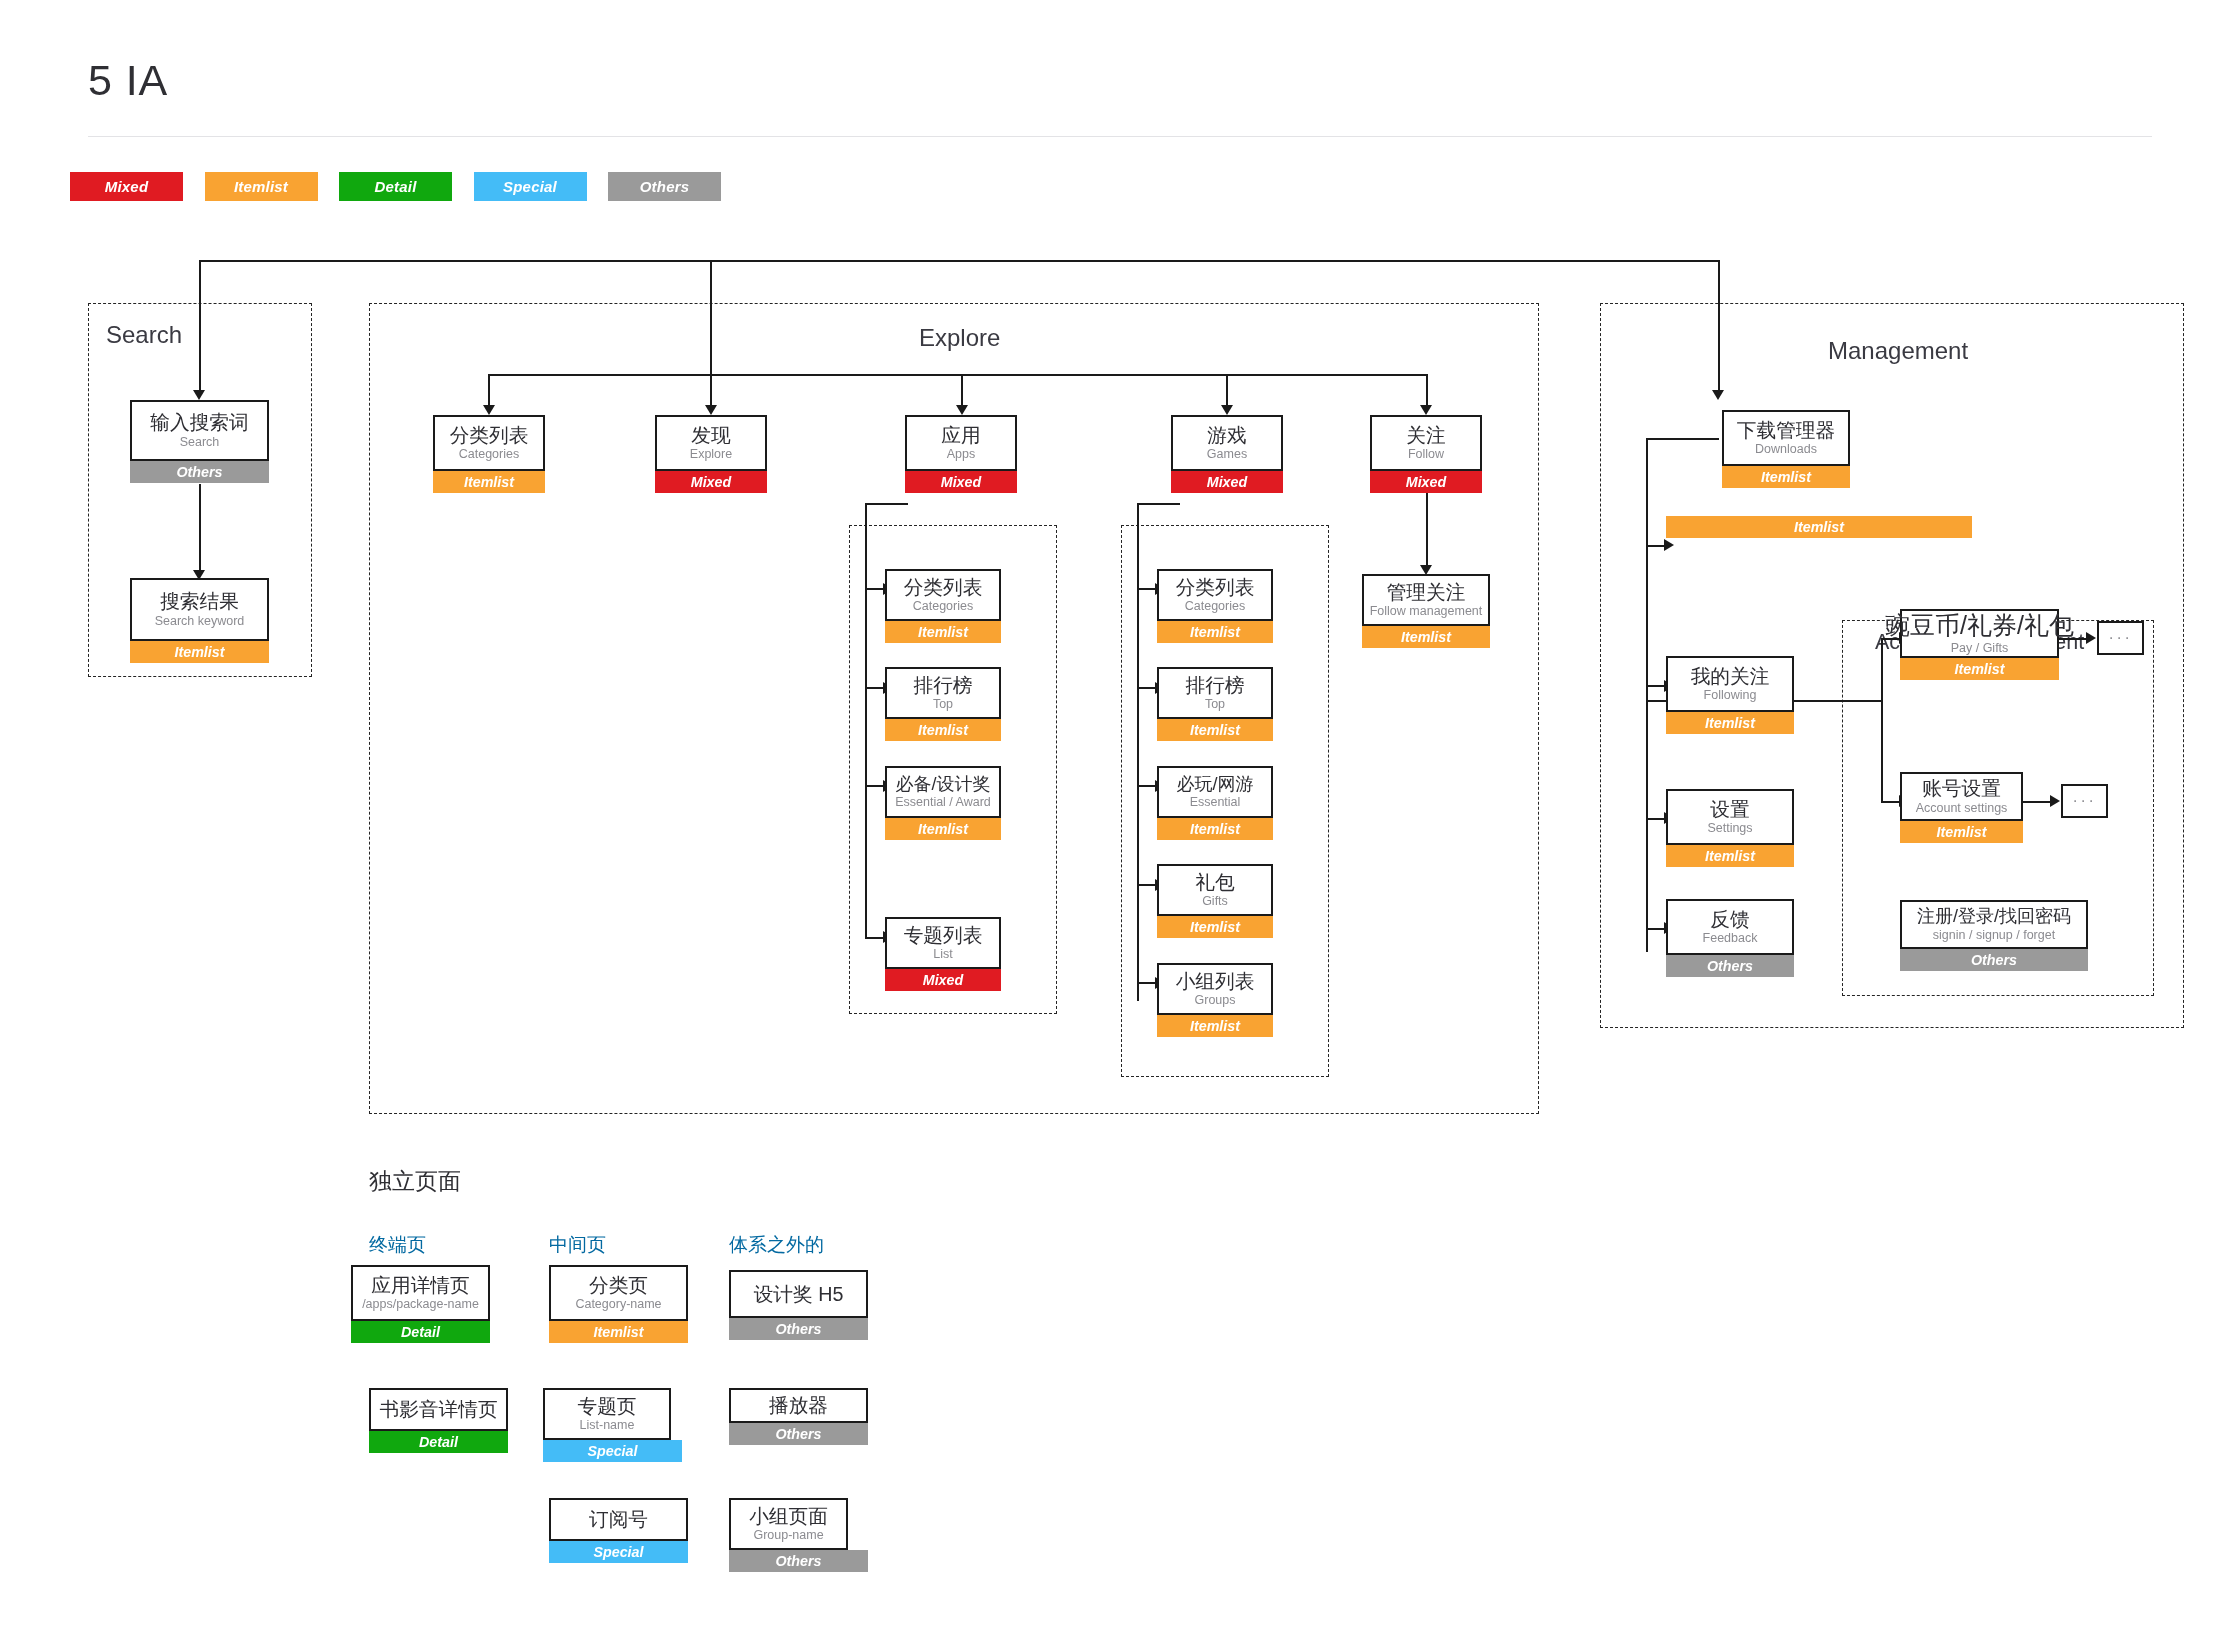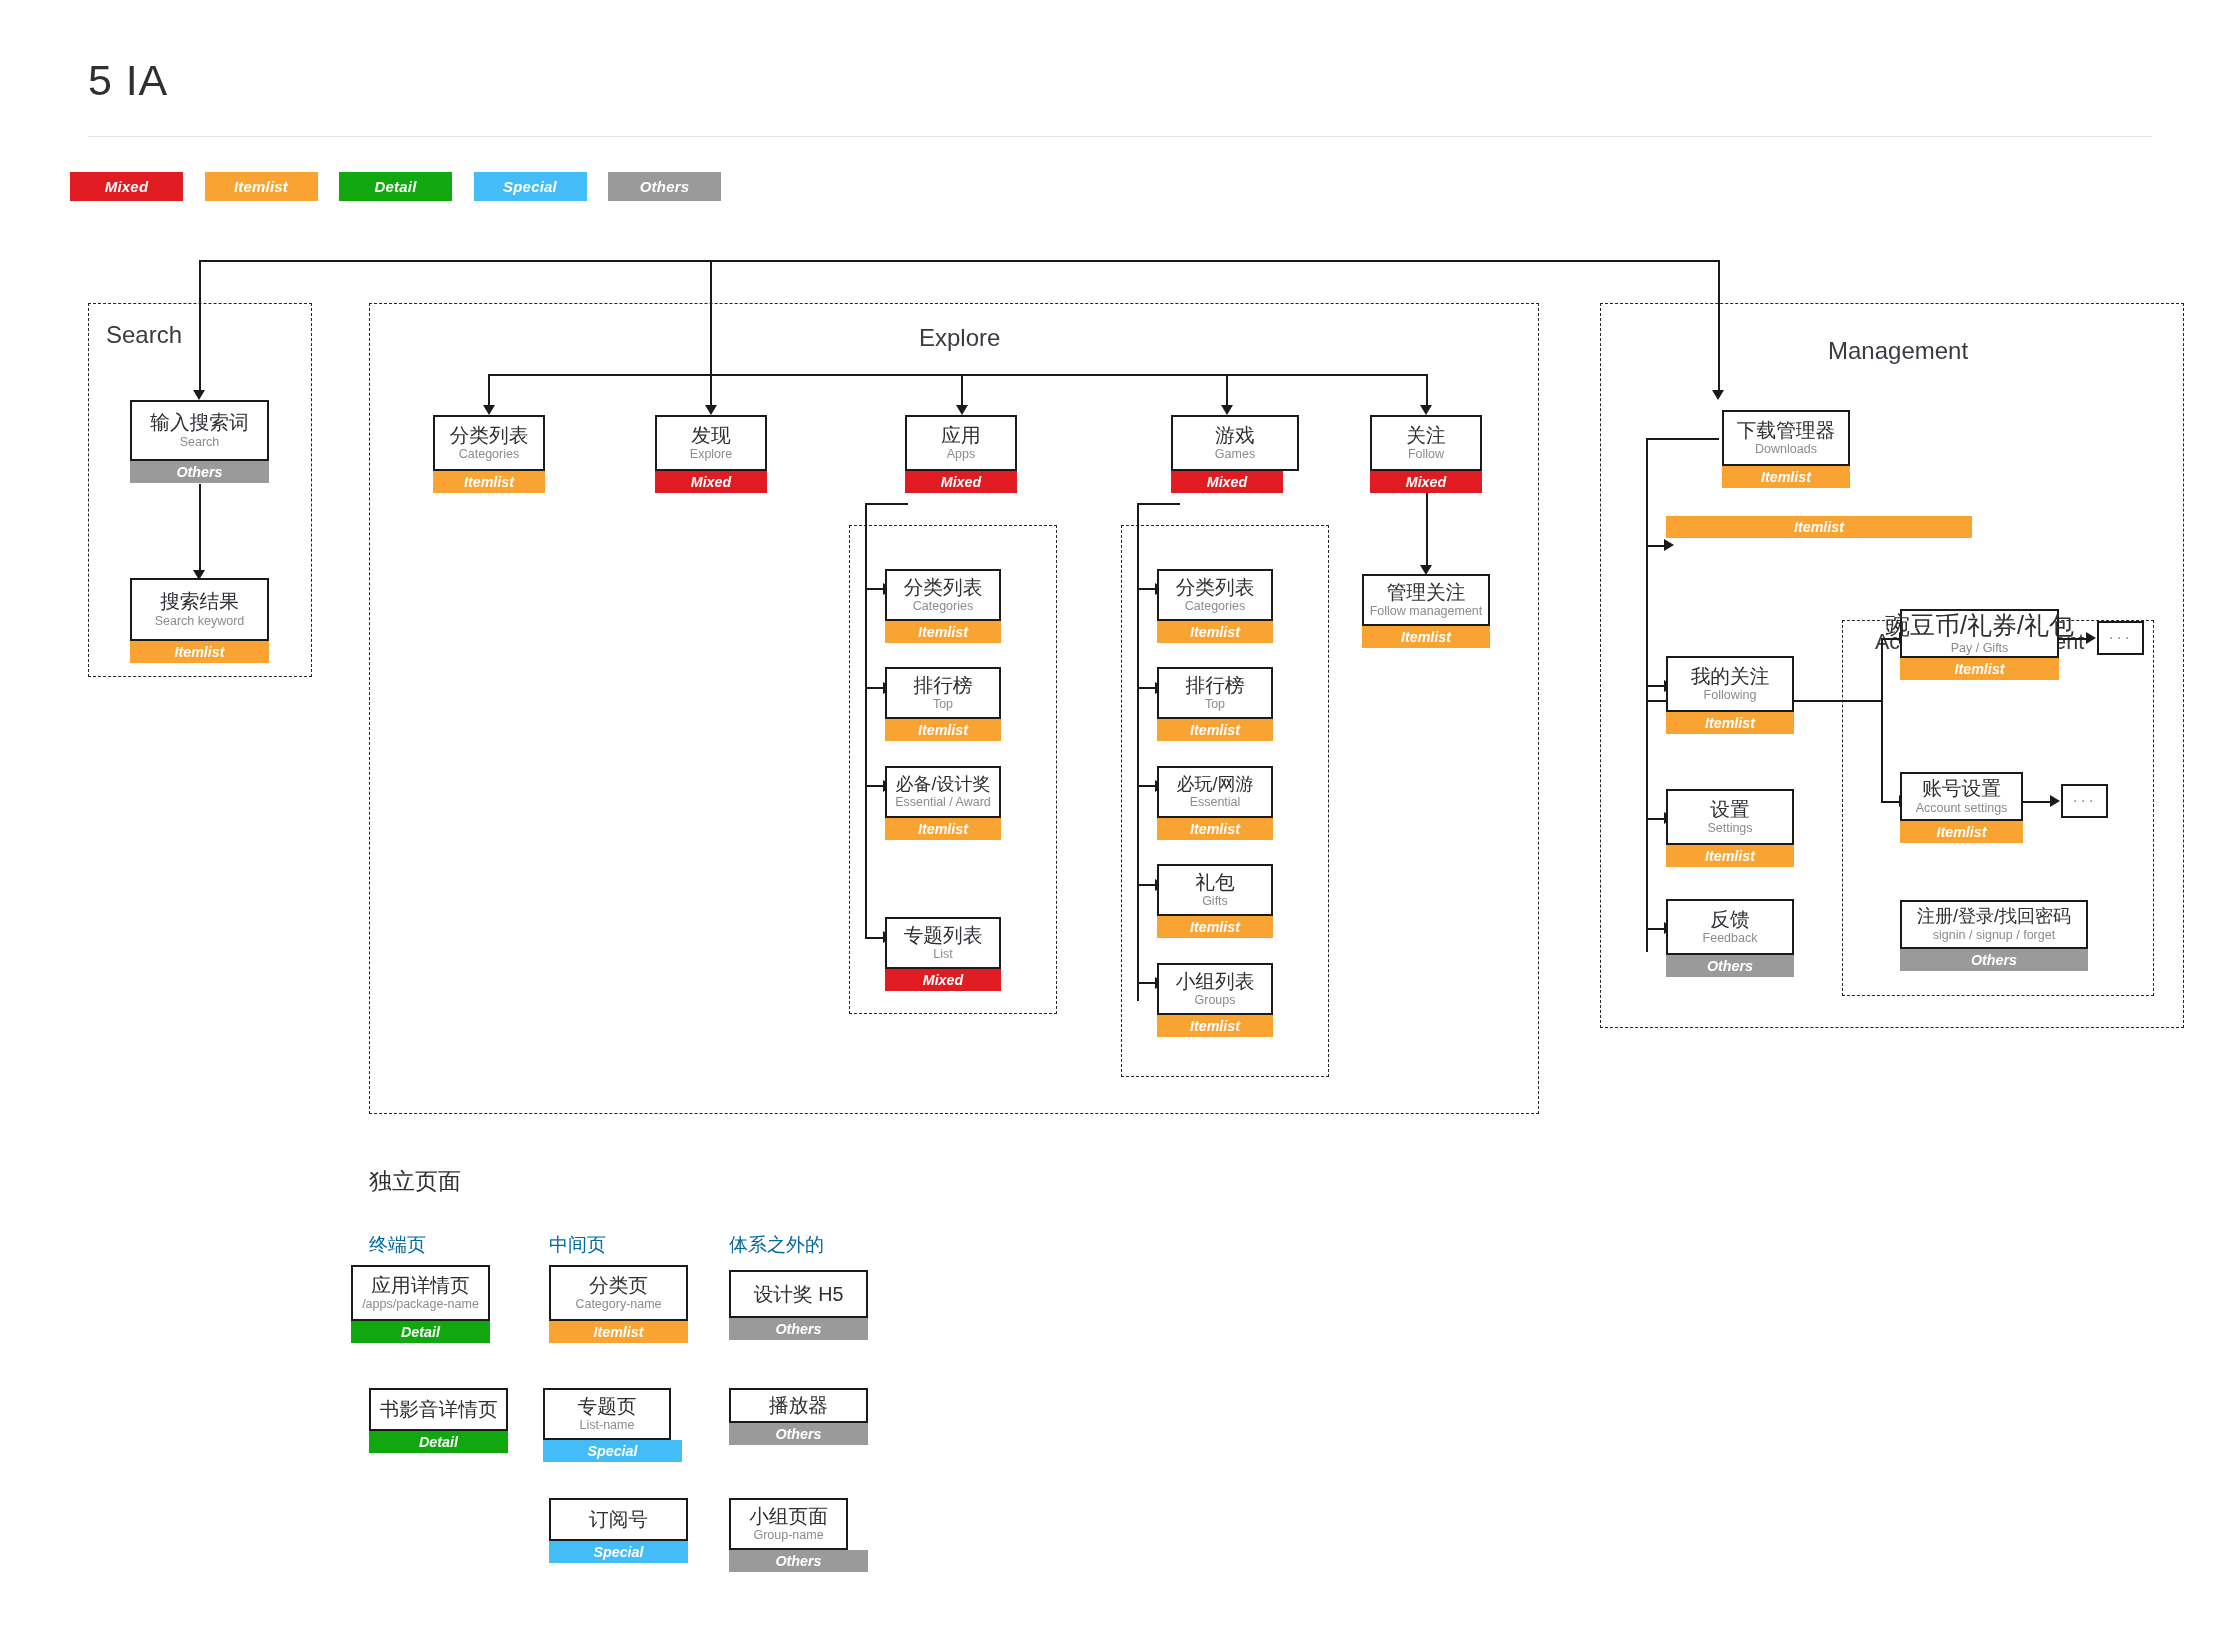--- a/index.html
+++ b/index.html
@@ -183,21 +183,21 @@
         </div>
         <div class="ntag" style="background: rgb(224, 27, 34); width: 112px;">Mixed</div>
       </div>
       <div class="node" style="left: 905px; top: 415px; width: 112px;">
         <div class="nbody" style="height: 56px;">
           <div class="ncn">应用</div>
           <div class="nen">Apps</div>
         </div>
         <div class="ntag" style="background: rgb(224, 27, 34); width: 112px;">Mixed</div>
       </div>
-      <div class="node" style="left: 1171px; top: 415px; width: 128px;">
+      <div class="node" style="left: 1171px; top: 415px; width: 112px;">
         <div class="nbody" style="height: 56px;">
           <div class="ncn">游戏</div>
           <div class="nen">Games</div>
         </div>
         <div class="ntag" style="background: rgb(224, 27, 34); width: 112px;">Mixed</div>
       </div>
       <div class="node" style="left: 1370px; top: 415px; width: 112px;">
         <div class="nbody" style="height: 56px;">
           <div class="ncn">关注</div>
           <div class="nen">Follow</div>

